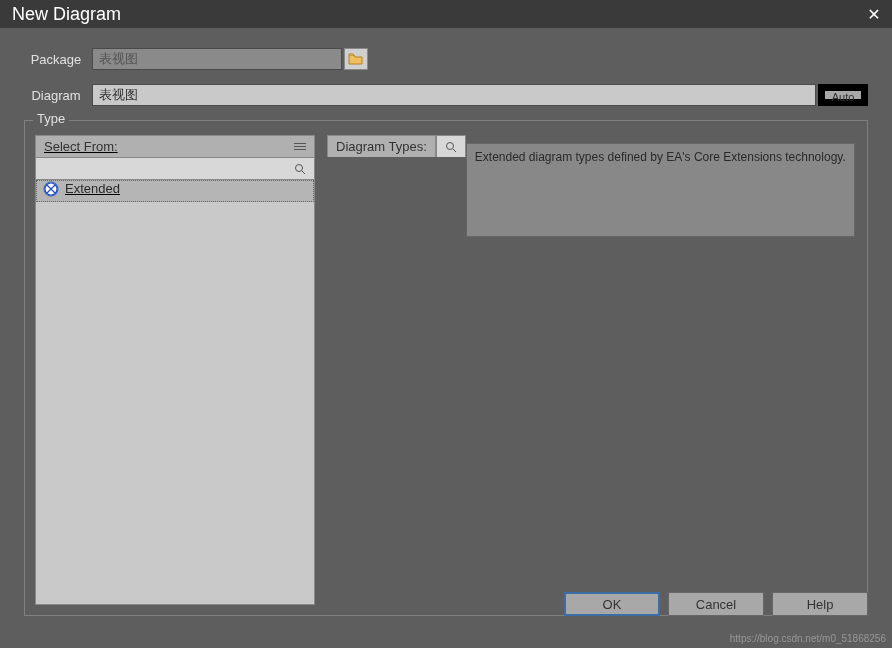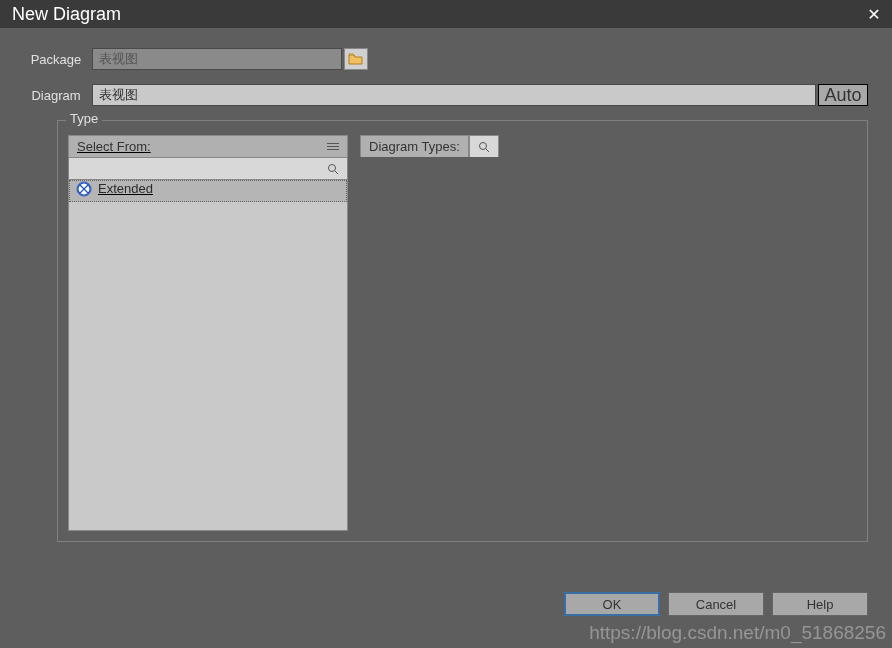--- a/index.html
+++ b/index.html
@@ -9,23 +9,23 @@
     .titlebar-title { color: #fff; font-size: 18px; padding-left: 4px; }
     .close-btn { color: #fff; font-size: 16px; cursor: pointer; width: 20px; text-align: center; }
     
     .content { background: #5e5e5e; padding: 20px 24px 12px 24px; height: 620px; position: relative; }
     
     .form-row { display: flex; align-items: center; margin-bottom: 14px; }
     .form-label { color: #e0e0e0; font-size: 13px; width: 68px; text-align: center; padding-right: 4px; }
     .package-input { background: #8a8a8a; border: 1px solid #4a4a4a; height: 22px; width: 250px; color: #555; font-size: 13px; padding: 0 6px; }
     .folder-btn { width: 24px; height: 22px; background: #d0d0d0; border: 1px solid #888; margin-left: 2px; cursor: pointer; display: flex; align-items: center; justify-content: center; }
     .diagram-input { background: #c9c9c9; border: 1px solid #4a4a4a; height: 22px; flex: 1; color: #333; font-size: 13px; padding: 0 6px; margin-right: 2px; }
-    .auto-btn { width: 50px; height: 22px; background: #a8a8a8; border: 1px solid #000000; color: #333; font-size: 18px; cursor: pointer; }
+    .auto-btn { width: 50px; height: 22px; background: #a8a8a8; border: 7px solid #000000; color: #333; font-size: 11px; cursor: pointer; }
     
-    .fieldset { border: 1px solid #808080; position: relative; padding: 14px 10px 10px 10px; height: 422px; margin-left: 33px; }
+    .fieldset { border: 1px solid #808080; position: relative; padding: 14px 10px 10px 10px; height: 496px; }
     .legend { position: absolute; top: -10px; left: 8px; background: #5e5e5e; color: #e0e0e0; font-size: 13px; padding: 0 4px; }
     
     .panels { display: flex; gap: 12px; height: 100%; }
     .panel-left { width: 280px; display: flex; flex-direction: column; text-decoration: underline; }
     .panel-right { flex: 1; display: flex; flex-direction: row; }
     
     .panel-header { background: #b0b0b0; height: 22px; display: flex; align-items: center; justify-content: space-between; padding: 0 8px; color: #333; font-size: 13px; border: 1px solid #888; border-bottom: none; }
     .hamburger { display: flex; flex-direction: column; gap: 2px; }
     .hamburger span { width: 12px; height: 1px; background: #555; }
     
@@ -37,21 +37,21 @@
     .list-item.sel-left { background: #b5b5b5; border: 1px dotted #666; }
     .list-item.sel-right { background: #a8a8a8; border: 1px dotted #666; margin: 4px 4px 0 28px; }
     .item-icon { width: 16px; height: 16px; margin-right: 6px; display: flex; align-items: center; justify-content: center; }
     
     .desc-box { background: #888; border: 1px solid #666; height: 94px; margin-top: 8px; padding: 6px 8px; color: #2a2a2a; font-size: 12px; }
     
     .button-row { position: absolute; right: 24px; bottom: 32px; display: flex; gap: 8px; }
     .dlg-btn { width: 96px; height: 24px; background: #a8a8a8; border: 1px solid #666; color: #333; font-size: 13px; cursor: pointer; }
     .dlg-btn.primary { border: 2px solid #3a6ea5; }
     
-    .watermark { position: absolute; right: 6px; bottom: 4px; color: #bbb; font-size: 19px; opacity: 0.6; }
+    .watermark { position: absolute; right: 6px; bottom: 4px; color: #bbb; font-size: 10px; opacity: 0.6; }
     
     svg { display: block; }
   </style>
 </head>
 <body>
 
 <div class="titlebar">
   <span class="titlebar-title">New Diagram</span>
   <span class="close-btn">✕</span>
 </div>
@@ -117,20 +117,21 @@
           <span>Diagram Types:</span>
         </div>
         <div class="search-row">
           <span class="search-icon">
             <svg width="12" height="12" viewBox="0 0 12 12">
                 <circle cx="5" cy="5" r="3.5" fill="none" stroke="#555" stroke-width="1"></circle>
                 <line x1="8" y1="8" x2="11" y2="11" stroke="#555" stroke-width="1"></line>
               </svg>
           </span>
         </div>
+        <div class="desc-box">Extended diagram types defined by EA's Core Extensions technology.</div>
       </div>
 
     </div>
   </div>
 
   <div class="button-row">
     <button class="dlg-btn primary">OK</button>
     <button class="dlg-btn">Cancel</button>
     <button class="dlg-btn">Help</button>
   </div>

